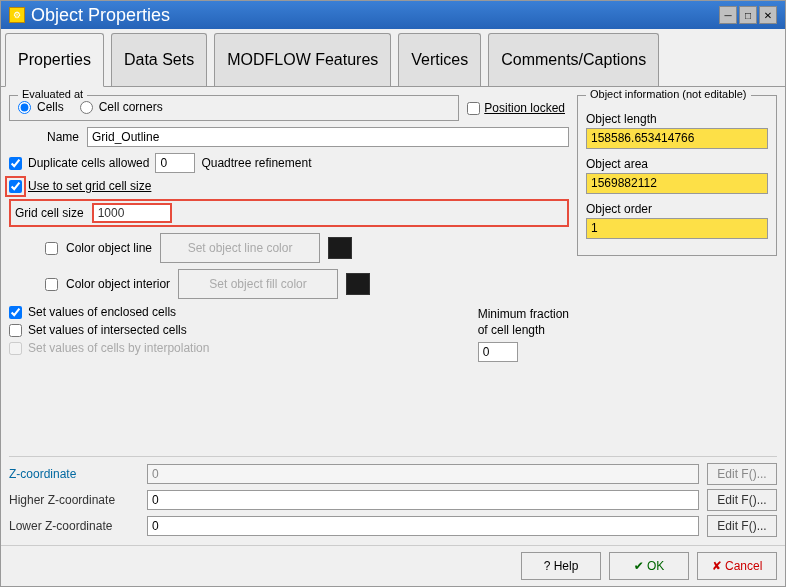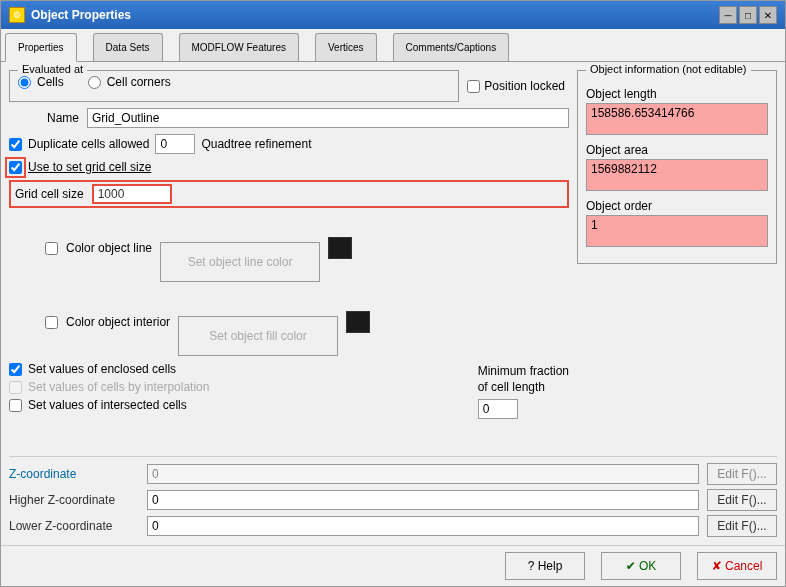--- a/index.html
+++ b/index.html
@@ -42,22 +42,22 @@
       width: 16px;
       height: 16px;
       background: #ffd700;
       border: 1px solid #b8860b;
       font-size: 9px;
       display: flex;
       align-items: center;
       justify-content: center;
     }
     .title-text {
-      font-size: 12px;
-      font-weight: 700;
+      font-size: 18px;
+      font-weight: 400;
     }
     .title-buttons {
       display: flex;
       gap: 2px;
     }
     .title-btn {
       width: 18px;
       height: 18px;
       background: #c0c0c0;
       border: 1px solid #888;
@@ -69,50 +69,50 @@
       color: #000;
     }
     .tab-bar {
       background: #f0f0f0;
       border-bottom: 1px solid #999;
       display: flex;
       padding: 4px 4px 0 4px;
       flex-shrink: 0;
     }
     .tab {
-      padding: 8px 12px;
+      padding: 17px 12px;
       border: 1px solid #999;
       border-bottom: none;
       background: #e0e0e0;
       cursor: pointer;
-      margin-right: 16px;
-      font-size: 10px;
+      margin-right: 7px;
+      font-size: 16px;
       border-radius: 3px 3px 0 0;
     }
     .tab.active {
       background: #f0f0f0;
       border-bottom: 1px solid #f0f0f0;
       margin-bottom: -1px;
       z-index: 1;
     }
     .content {
       flex: 1;
       padding: 8px;
       display: flex;
       flex-direction: column;
       gap: 6px;
       overflow: hidden;
     }
     .evaluated-at {
       border: 1px solid #999;
-      padding: 4px 8px 12px 8px;
+      padding: 4px 8px 6px 8px;
       position: relative;
       display: flex;
       align-items: center;
-      gap: 24px;
+      gap: 16px;
     }
     .evaluated-title {
       position: absolute;
       top: -8px;
       left: 8px;
       background: #f0f0f0;
       padding: 0 4px;
       font-size: 11px;
     }
     .radio-group {
@@ -120,20 +120,21 @@
       align-items: center;
       gap: 6px;
     }
     input[type="radio"] { margin: 0; }
     input[type="checkbox"] { margin: 0; }
     .position-locked {
       display: flex;
       align-items: center;
       gap: 4px;
       margin-left: auto;
+      text-decoration: underline;
     }
     .name-row {
       display: flex;
       align-items: center;
       gap: 8px;
     }
     .name-label { font-size: 12px; margin-left: 38px; }
     .name-input {
       flex: 1;
       height: 20px;
@@ -165,29 +166,28 @@
       gap: 6px;
       font-size: 12px;
     }
     .color-row {
       display: flex;
       align-items: center;
       gap: 8px;
       padding-left: 36px;
     }
     .color-btn {
-      height: 40px;
+      height: 30px;
       min-width: 160px;
       border: 1px solid #999;
       background: #f0f0f0;
       font-size: 12px;
       cursor: pointer;
       color: #888;
       padding: 0 8px;
-      margin-top: 28px;
     }
     .color-btn:disabled { color: #aaa; cursor: default; }
     .color-swatch {
       width: 24px;
       height: 22px;
       border: 1px solid #333;
       background: #1a1a1a;
     }
     .color-swatch-line {
       width: 24px;
@@ -227,24 +227,24 @@
     }
     .info-field {
       display: flex;
       flex-direction: column;
       gap: 2px;
       margin-bottom: 8px;
     }
     .info-label { font-size: 12px; }
     .info-value {
       border: 1px solid #999;
-      background: #fca5a5;
+      background: #fde047;
       padding: 2px 4px;
       font-size: 12px;
-      height: 32px;
+      height: 21px;
     }
     .z-formulas-box {
       border: 1px solid #999;
       padding: 4px 8px 6px 8px;
       position: relative;
     }
     .z-formulas-title {
       position: absolute;
       top: -8px;
       left: 8px;
@@ -312,21 +312,21 @@
       border: 1px solid #999;
       background: #f0f0f0;
       font-size: 12px;
       cursor: pointer;
       color: #333;
     }
     .footer {
       display: flex;
       justify-content: flex-end;
       align-items: center;
-      gap: 16px;
+      gap: 8px;
       padding: 6px 8px;
       border-top: 1px solid #ccc;
       flex-shrink: 0;
     }
     .footer-btn {
       height: 28px;
       min-width: 80px;
       border: 1px solid #999;
       background: #f0f0f0;
       font-size: 12px;
@@ -441,27 +441,27 @@
           </button>
           <div class="color-swatch"></div>
         </div>
 
         <div style="display:flex; gap:8px;">
           <div style="flex:1; display:flex; flex-direction:column; gap:4px;">
             <div class="checkbox-row">
               <input type="checkbox" checked="" style="">
               <span>Set values of enclosed cells</span>
             </div>
+            <div class="checkbox-row">
+              <input type="checkbox" style="">
+              <span>Set values of intersected cells</span>
+            </div>
             <div class="checkbox-row" style="color:#aaa;">
               <input type="checkbox" disabled="" style="">
               <span>Set values of cells by interpolation</span>
-            </div>
-            <div class="checkbox-row">
-              <input type="checkbox" style="">
-              <span>Set values of intersected cells</span>
             </div>
           </div>
           <div style="display:flex; flex-direction:column; align-items:flex-start; gap:4px; padding-top:2px;">
             <div style="font-size:12px; line-height:1.3;">
               <span style="white-space:pre-line;">Minimum fraction
 of cell length</span>
             </div>
             <input type="text" class="small-input" value="0" style="">
           </div>
         </div>

